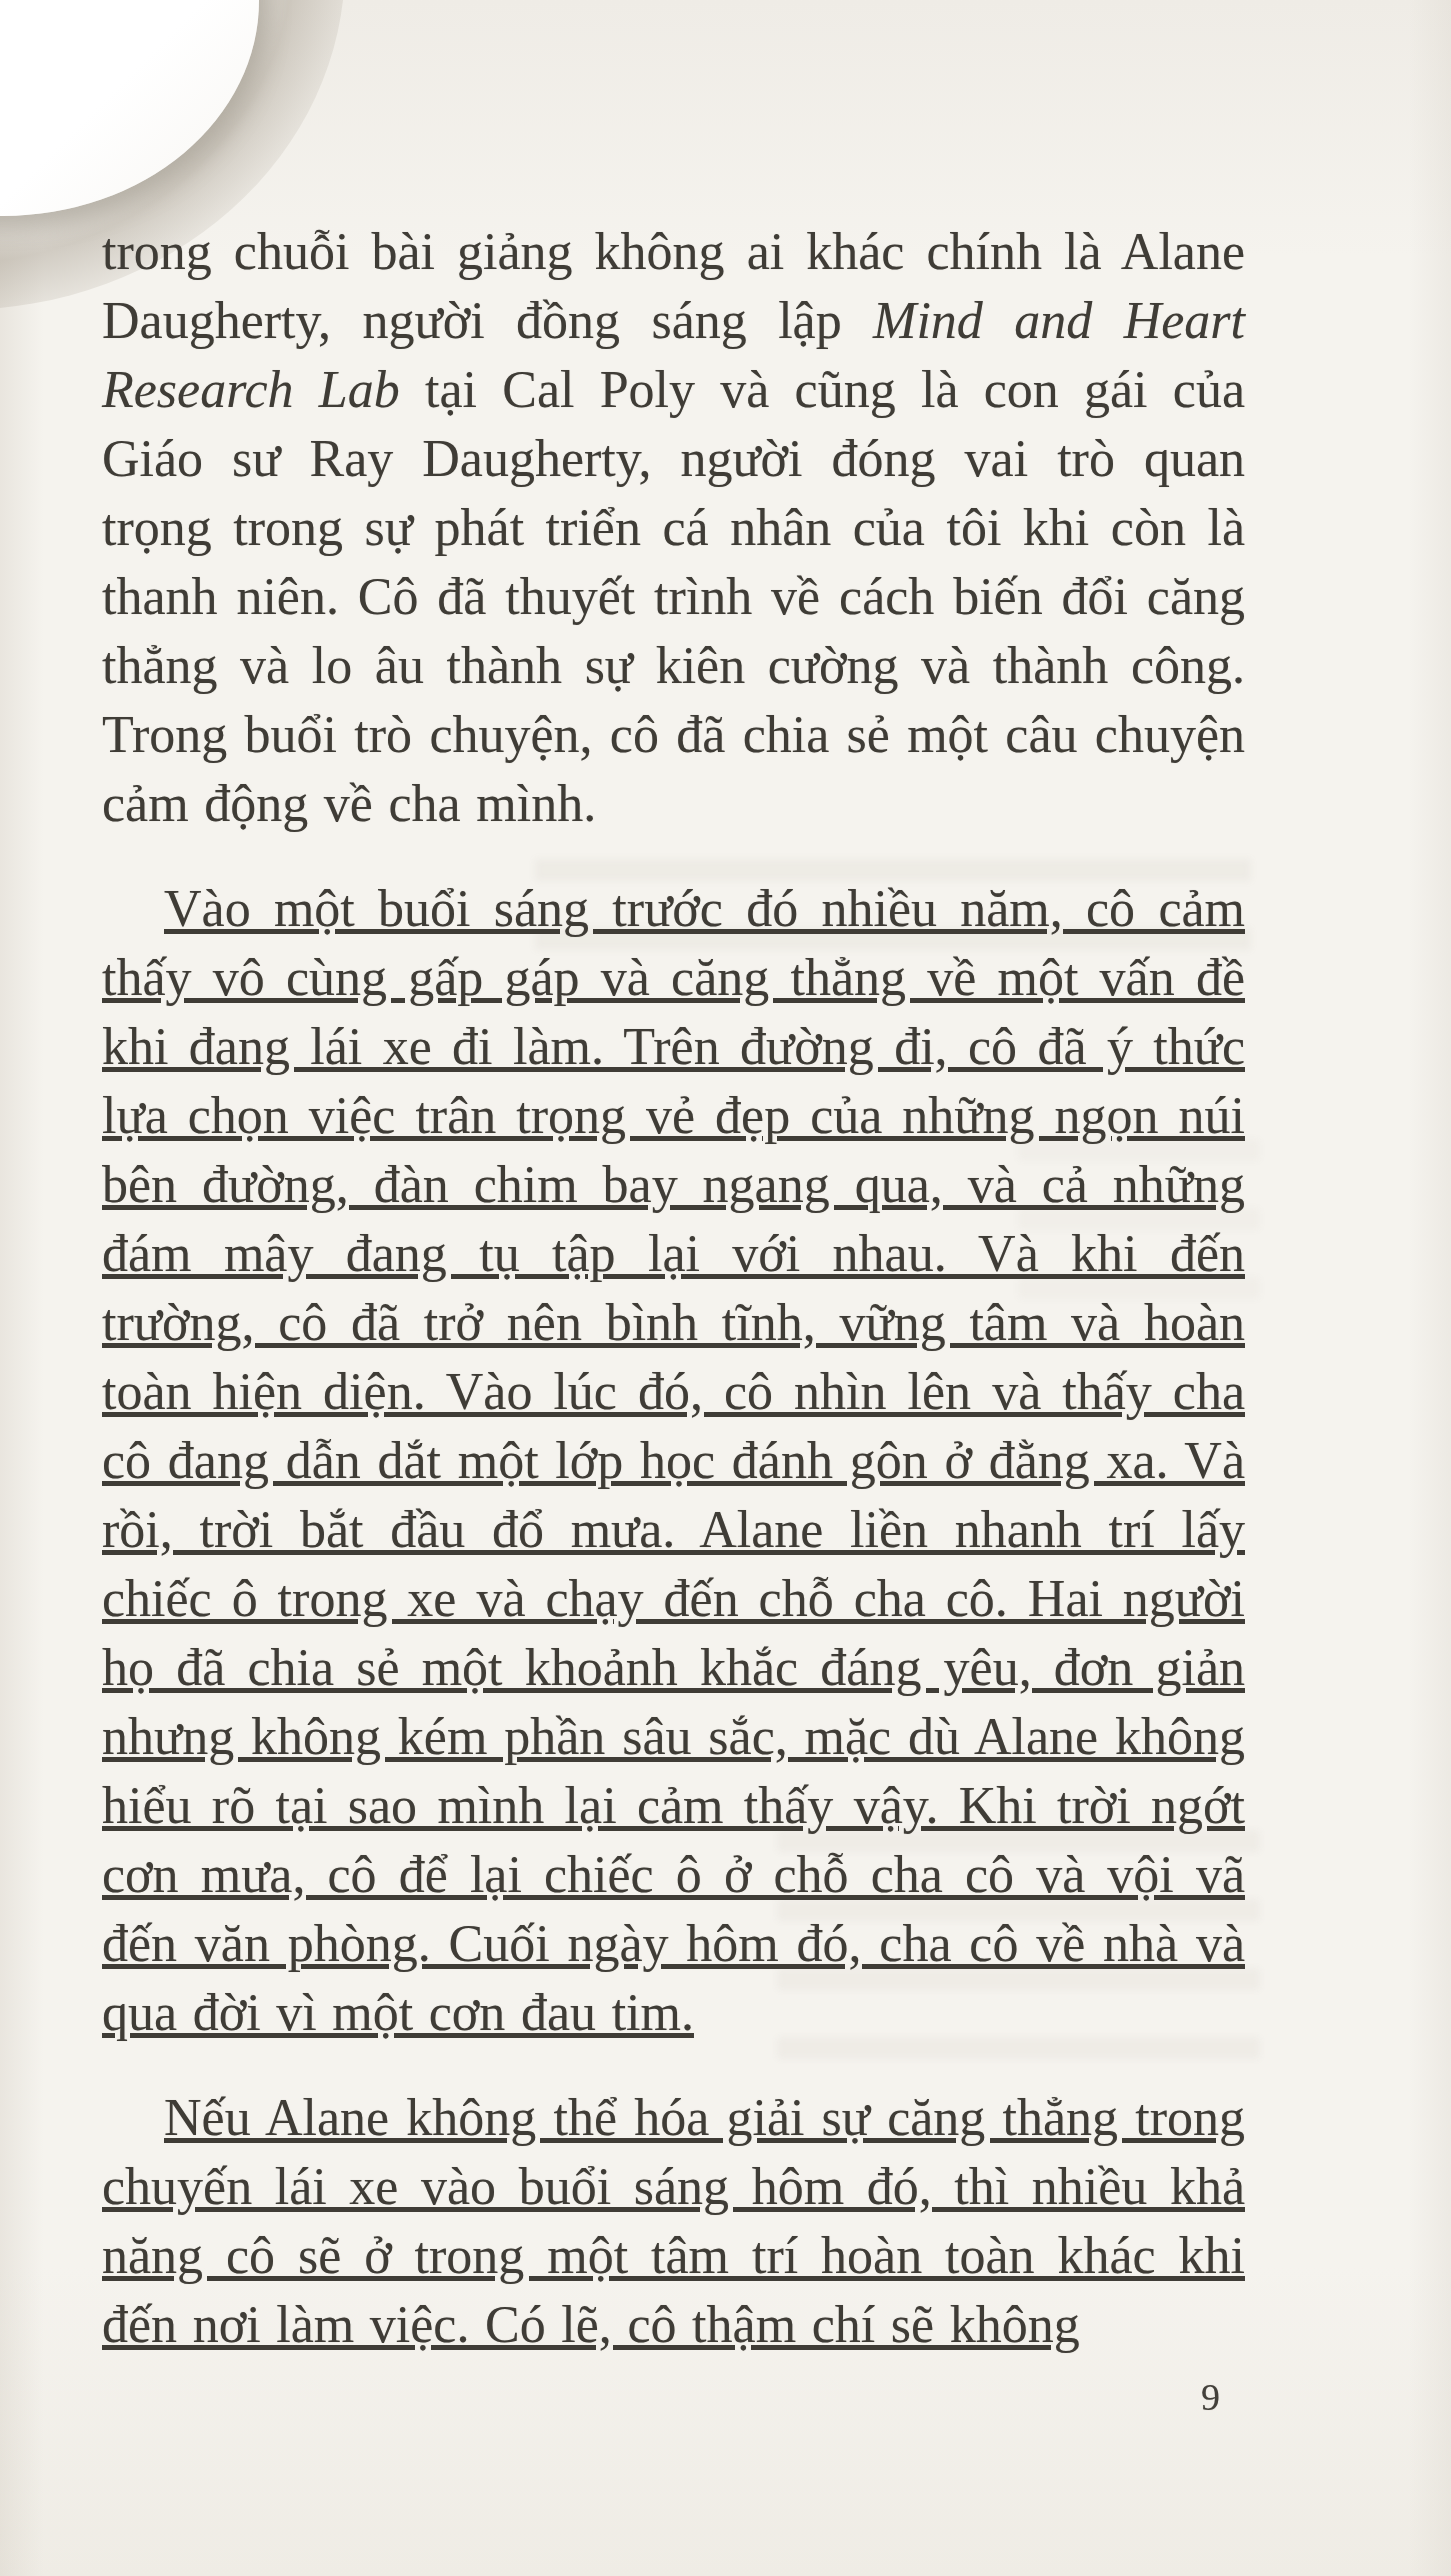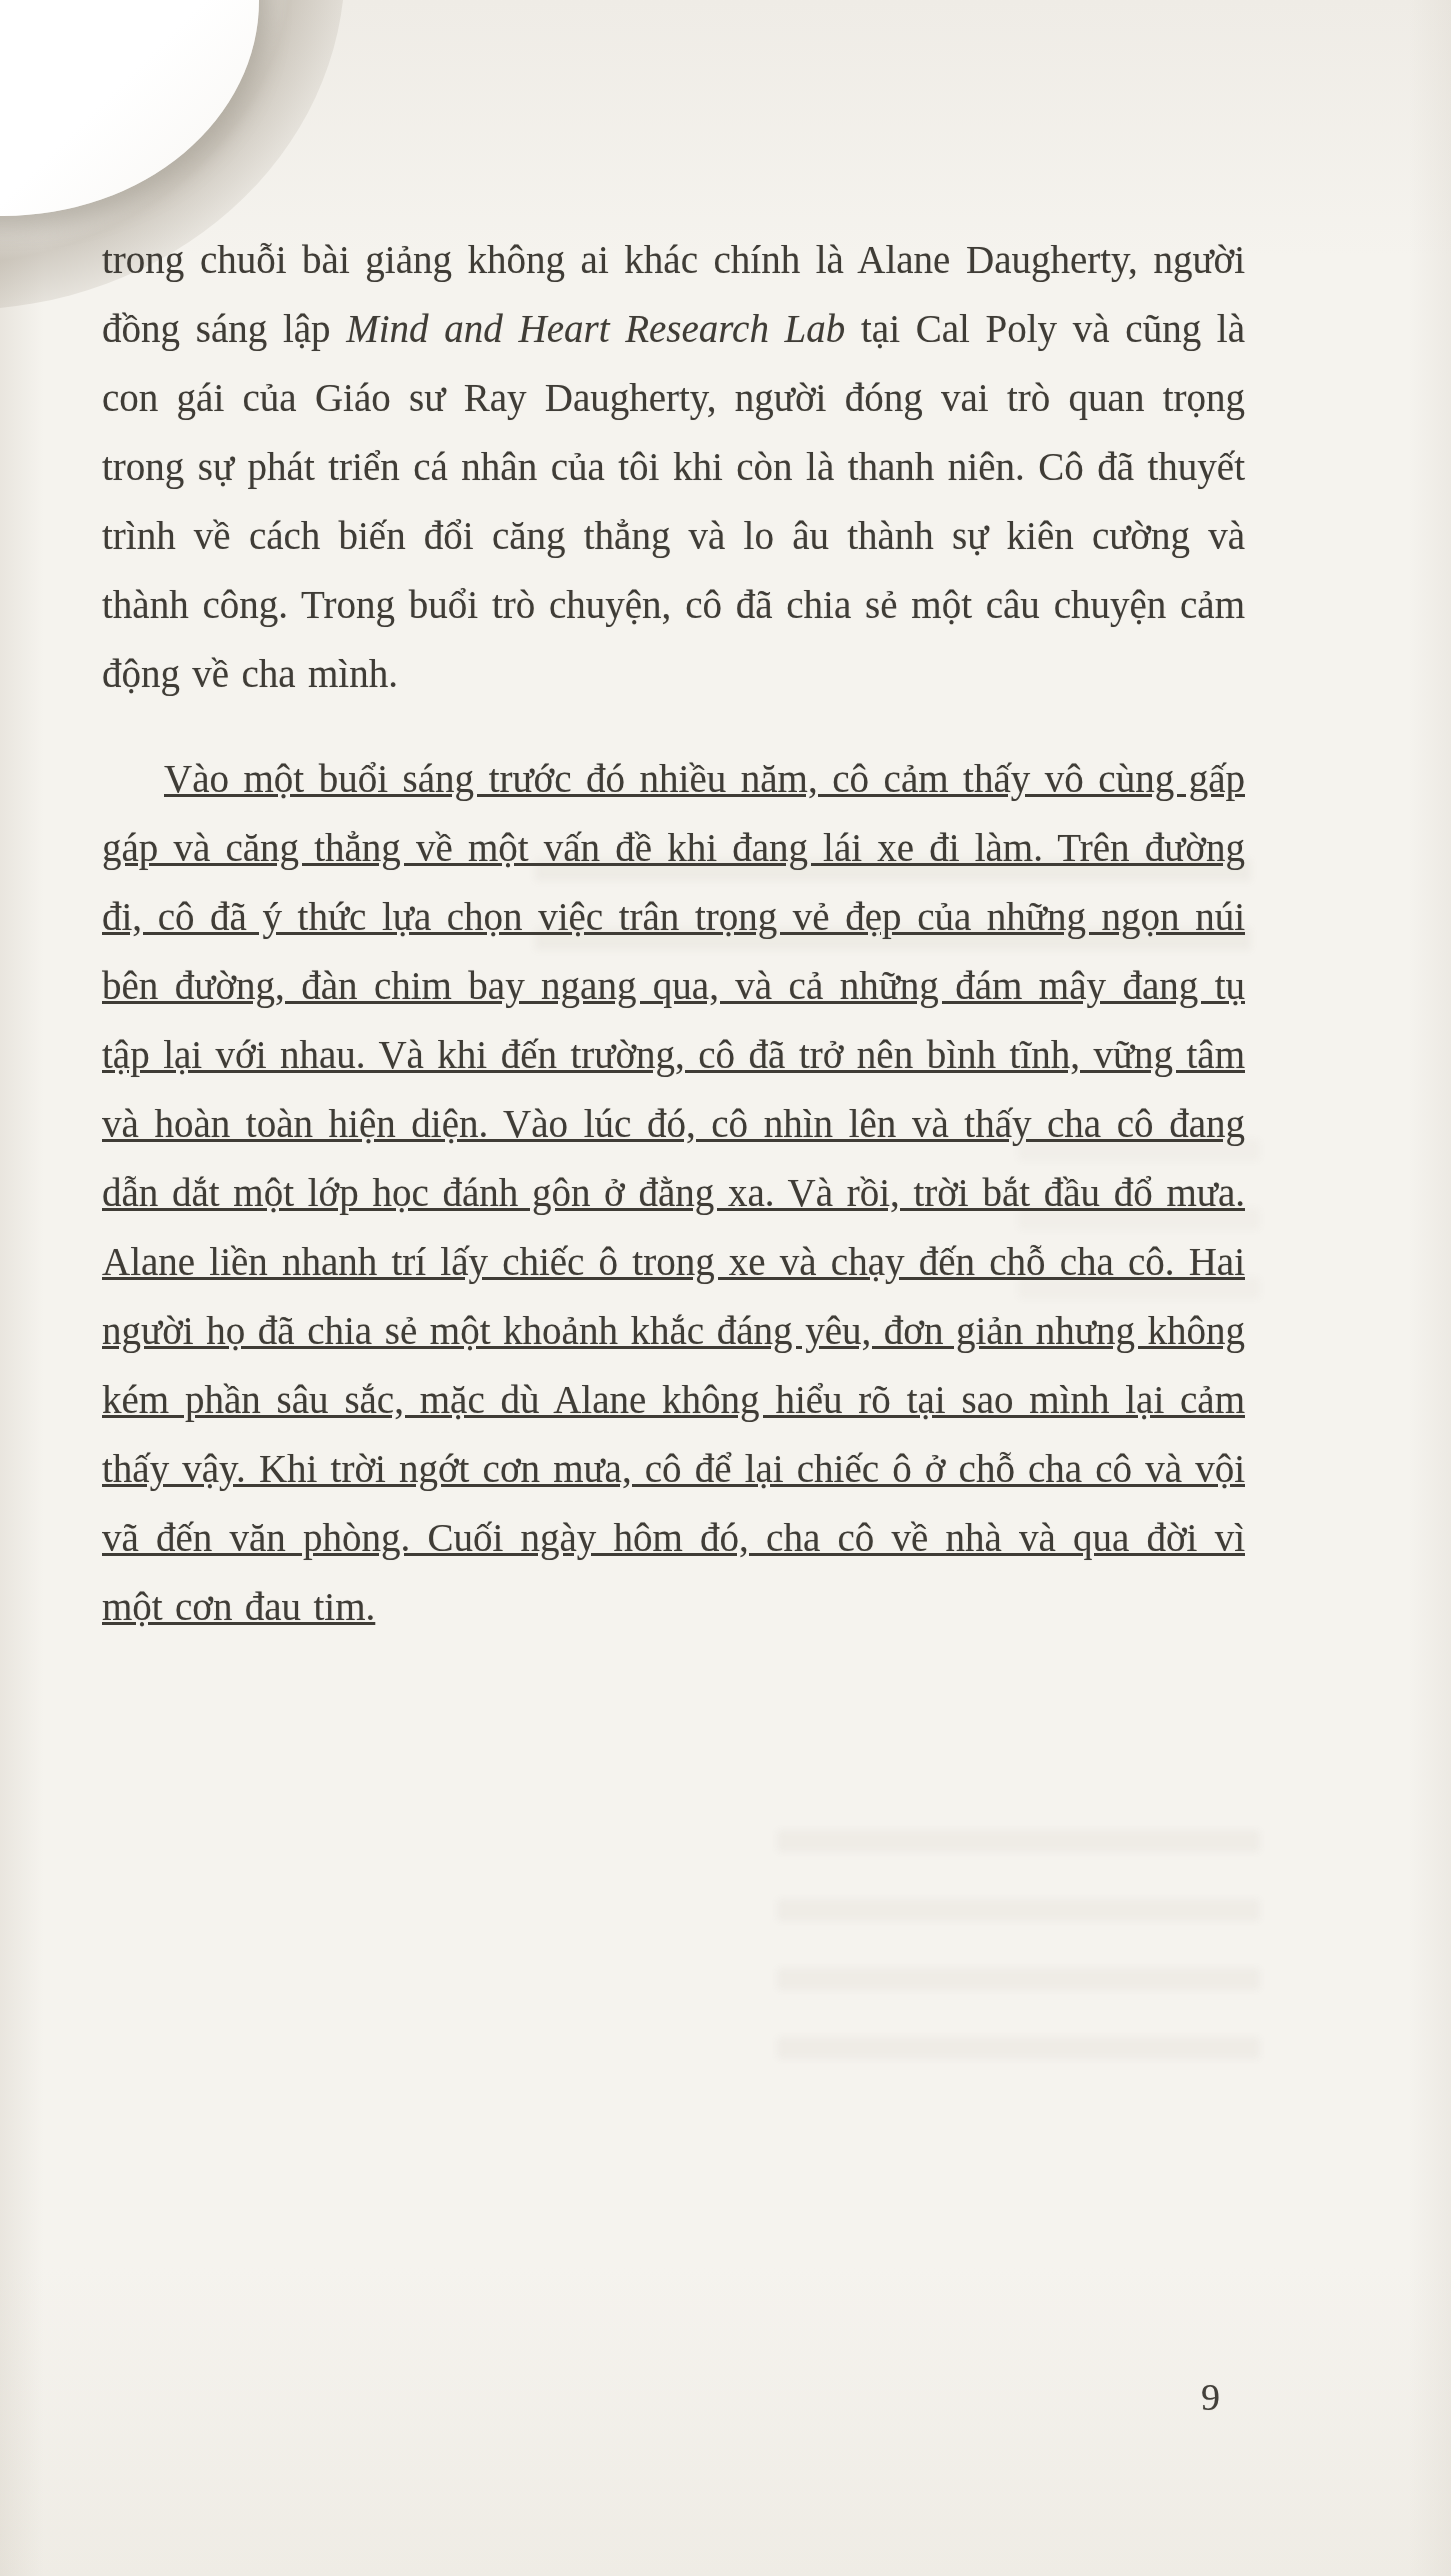--- a/index.html
+++ b/index.html
@@ -34,24 +34,24 @@
     left: -69px;
     width: 328px;
     height: 276px;
     background: linear-gradient(135deg, #ffffff 55%, #f7f5f1 100%);
     border-radius: 0 0 78% 0;
     box-shadow: 8.6px 10.4px 22.4px rgba(125,117,103,0.40);
   }
   .content {
     position: absolute;
     left: 102px;
-    top: 225px;
+    top: 217px;
     width: 1143px;
     color: #3f3c36;
-    font-size: 39px;
+    font-size: 52px;
     line-height: 69px;
     text-align: justify;
     word-spacing: 2.6px;
     text-shadow: 0 0 0.9px rgba(63,60,54,0.30);
   }
   .para { margin: 0 0 36px 0; }
   .para.indent { text-indent: 62px; text-decoration: underline; }
   .para:last-child { margin-bottom: 0; }
   em { font-style: italic; }
   .page-number {
@@ -90,18 +90,19 @@
 
   <div class="ghost ghost-1"></div>
   <div class="ghost ghost-2"></div>
   <div class="ghost ghost-3"></div>
 
   <div class="content">
     <p class="para"><span>trong chuỗi bài giảng không ai khác chính là Alane Daugherty, người đồng sáng lập </span><em>Mind and Heart Research Lab</em><span> tại Cal Poly và cũng là con gái của Giáo sư Ray Daugherty, người đóng vai trò quan trọng trong sự phát triển cá nhân của tôi khi còn là thanh niên. Cô đã thuyết trình về cách biến đổi căng thẳng và lo âu thành sự kiên cường và thành công. Trong buổi trò chuyện, cô đã chia sẻ một câu chuyện cảm động về cha mình.</span></p>
 
     <p class="para indent">Vào một buổi sáng trước đó nhiều năm, cô cảm thấy vô cùng gấp gáp và căng thẳng về một vấn đề khi đang lái xe đi làm. Trên đường đi, cô đã ý thức lựa chọn việc trân trọng vẻ đẹp của những ngọn núi bên đường, đàn chim bay ngang qua, và cả những đám mây đang tụ tập lại với nhau. Và khi đến trường, cô đã trở nên bình tĩnh, vững tâm và hoàn toàn hiện diện. Vào lúc đó, cô nhìn lên và thấy cha cô đang dẫn dắt một lớp học đánh gôn ở đằng xa. Và rồi, trời bắt đầu đổ mưa. Alane liền nhanh trí lấy chiếc ô trong xe và chạy đến chỗ cha cô. Hai người họ đã chia sẻ một khoảnh khắc đáng yêu, đơn giản nhưng không kém phần sâu sắc, mặc dù Alane không hiểu rõ tại sao mình lại cảm thấy vậy. Khi trời ngớt cơn mưa, cô để lại chiếc ô ở chỗ cha cô và vội vã đến văn phòng. Cuối ngày hôm đó, cha cô về nhà và qua đời vì một cơn đau tim.</p>
 
+    <p class="para indent">Nếu Alane không thể hóa giải sự căng thẳng trong chuyến lái xe vào buổi sáng hôm đó, thì nhiều khả năng cô sẽ ở trong một tâm trí hoàn toàn khác khi đến nơi làm việc. Có lẽ, cô thậm chí sẽ không</p>
   </div>
 
   <div class="page-number">9</div>
 
 </div>
 
 
 </body></html>

